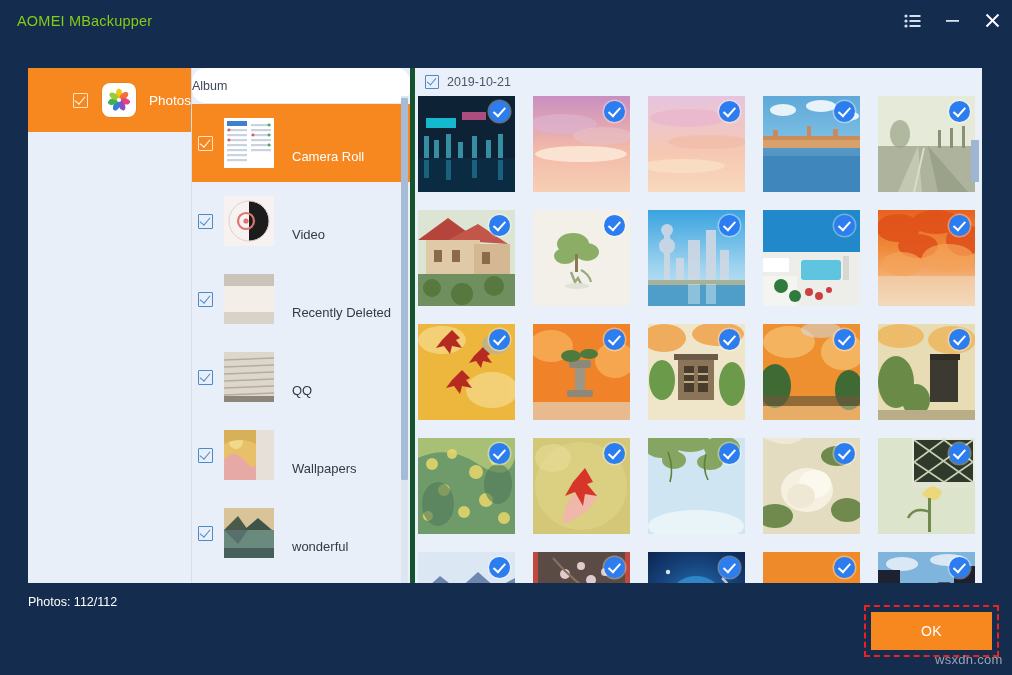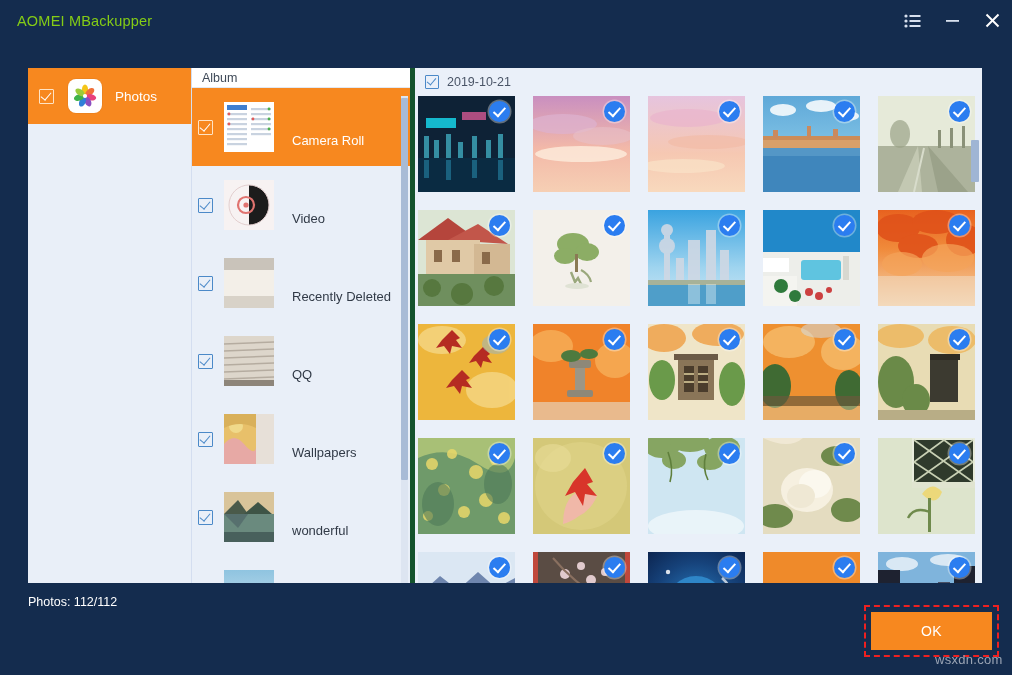--- a/index.html
+++ b/index.html
@@ -40,22 +40,22 @@
     background: #e9eff8;
     overflow: hidden;
   }
 
   
   .sidebar {
     width: 163px; height: 556px; background: #e9eff8;
     flex: 0 0 163px; position: relative;
   }
   .sidebar-item {
-    height: 56px; display: flex; align-items: center;
-    padding-left: 11px; cursor: pointer;
+    height: 64px; display: flex; align-items: center;
+    padding-left: 11px; cursor: pointer; justify-content: flex-end;
   }
   .sidebar-item.active { background: #f7881f; }
   .cb {
     width: 15px; height: 15px; flex: 0 0 15px;
     border: 1.4px solid #4b89c8; background: transparent;
     position: relative; border-radius: 1px;
   }
   .cb.white { border-color: #ffe3c4; }
   .cb::after {
     content: ""; position: absolute; left: 3px; top: 0px;
@@ -74,22 +74,22 @@
     margin-left: 13px; font-size: 13.5px; color: #ffffff;
   }
 
   
   .albums {
     width: 219px; flex: 0 0 219px; height: 556px;
     background: #e9eff8; position: relative; overflow: hidden;
     border-left: 1px solid #d4def0;
   }
   .albums-header {
-    height: 20px; background: #ffffff; display: flex; align-items: center;
-    padding-left: 10px; border-bottom: 1px solid #e2e8f2;
+    height: 36px; background: #ffffff; display: flex; align-items: center;
+    border-bottom: 1px solid #e2e8f2; border-radius: 14px;
   }
   .albums-header span { font-size: 12.5px; color: #3f4a58; }
   .album-list { position: relative; }
   .album-item {
     height: 78px; display: flex; align-items: center;
     padding-left: 6px; cursor: pointer;
   }
   .album-item.active { background: #f7881f; }
   .album-thumb {
     width: 50px; height: 50px; margin-left: 11px; flex: 0 0 50px;

